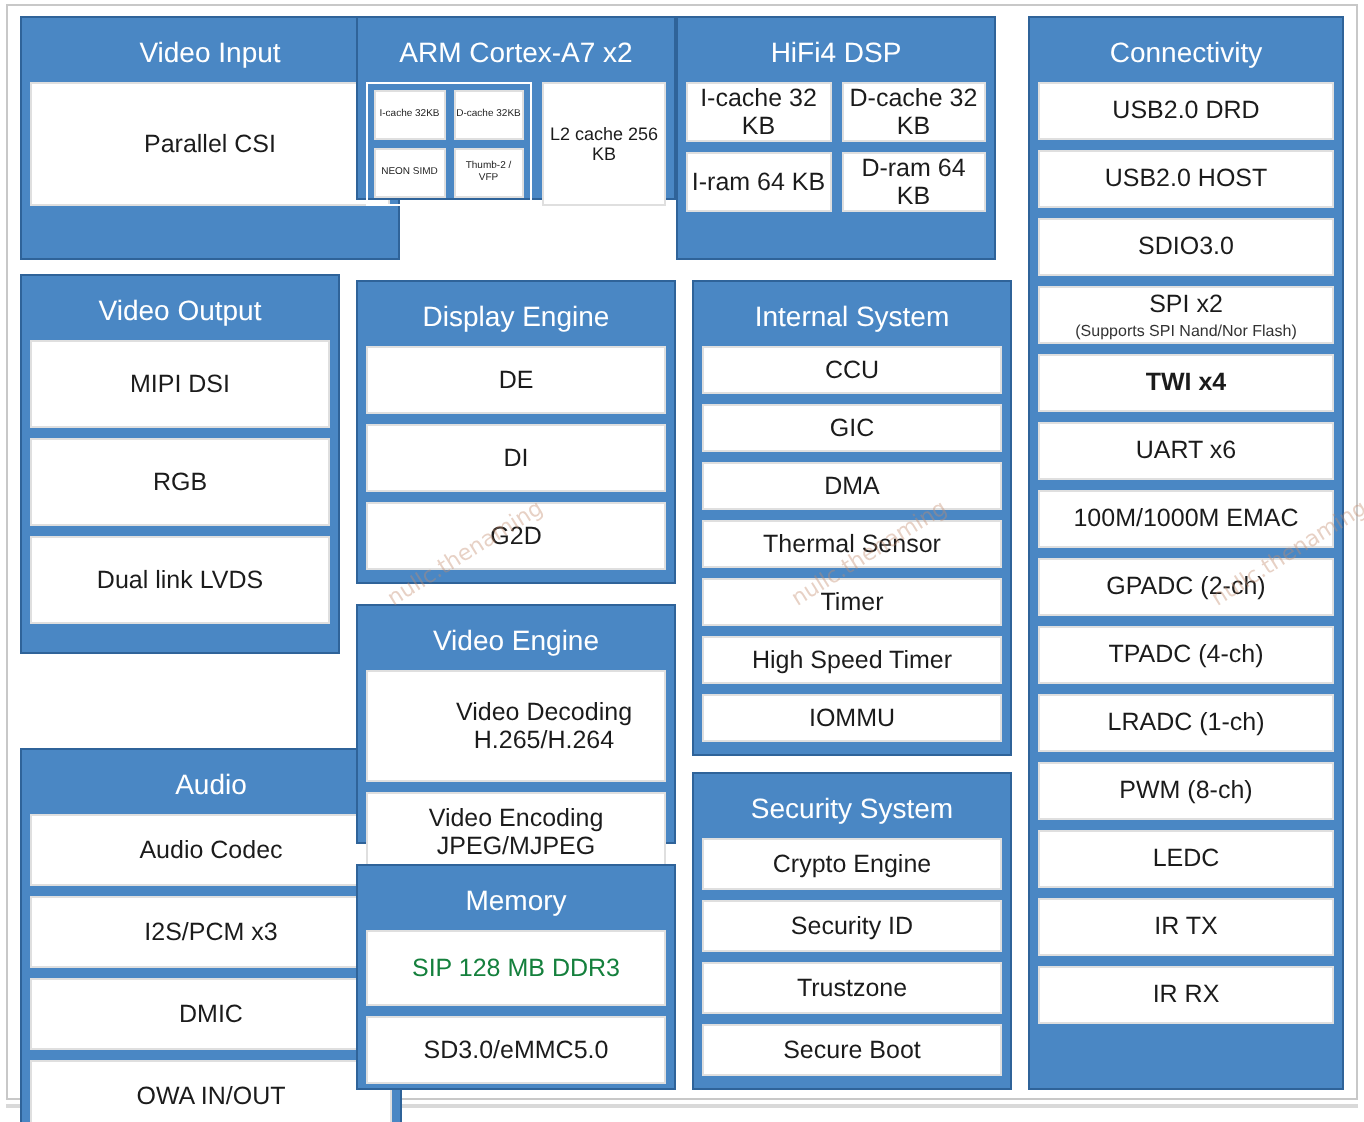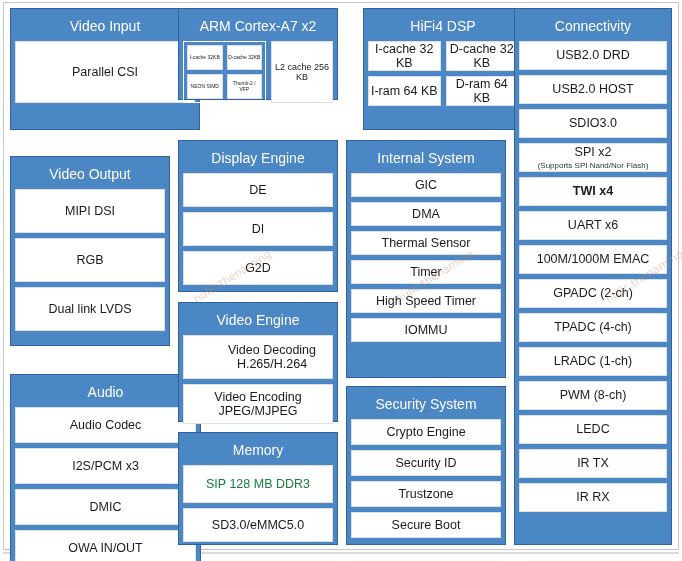--- a/index.html
+++ b/index.html
@@ -112,21 +112,21 @@
         </div>
         <div style="display:flex; gap:4px; flex:1;">
           <div class="cell" style="flex:1; font-size:5px; margin-bottom:0;">NEON SIMD</div>
           <div class="cell" style="flex:1; font-size:5px; margin-bottom:0;">Thumb-2 / VFP</div>
         </div>
       </div>
       <div class="cell" style="flex:1; font-size:9px; margin-bottom:0;">L2 cache 256 KB</div>
     </div>
   </div>
 
-  <div class="group" style="left:363px; top:8px; width:160px; height:122px;">
+  <div class="group" style="left:338px; top:8px; width:160px; height:122px;">
     <div class="group-title">HiFi4 DSP</div>
     <div class="row2" style="height:30px;">
       <div class="cell">I-cache 32 KB</div>
       <div class="cell">D-cache 32 KB</div>
     </div>
     <div class="row2" style="height:30px; margin-bottom:0;">
       <div class="cell">I-ram 64 KB</div>
       <div class="cell">D-ram 64 KB</div>
     </div>
   </div>
@@ -145,55 +145,56 @@
     <div class="cell" style="height:29px;">100M/1000M EMAC</div>
     <div class="cell" style="height:29px;">GPADC (2-ch)</div>
     <div class="cell" style="height:29px;">TPADC (4-ch)</div>
     <div class="cell" style="height:29px;">LRADC (1-ch)</div>
     <div class="cell" style="height:29px;">PWM (8-ch)</div>
     <div class="cell" style="height:29px;">LEDC</div>
     <div class="cell" style="height:29px;">IR TX</div>
     <div class="cell" style="height:29px;">IR RX</div>
   </div>
 
-  <div class="group" style="left:10px; top:156px; width:160px; height:190px;">
+  <div class="group" style="left:10px; top:137px; width:160px; height:190px;">
     <div class="group-title">Video Output</div>
     <div class="cell" style="height:44px;">MIPI DSI</div>
     <div class="cell" style="height:44px;">RGB</div>
     <div class="cell" style="height:44px;">Dual link LVDS</div>
   </div>
 
   <div class="group" style="left:178px; top:140px; width:160px; height:152px;">
     <div class="group-title">Display Engine</div>
     <div class="cell" style="height:34px;">DE</div>
     <div class="cell" style="height:34px;">DI</div>
     <div class="cell" style="height:34px;">G2D</div>
   </div>
 
   <div class="group" style="left:346px; top:140px; width:160px; height:238px;">
     <div class="group-title">Internal System</div>
+    <div class="cell" style="height:24px;">CCU</div>
     <div class="cell" style="height:24px;">GIC</div>
     <div class="cell" style="height:24px;">DMA</div>
     <div class="cell" style="height:24px;">Thermal Sensor</div>
     <div class="cell" style="height:24px;">Timer</div>
     <div class="cell" style="height:24px;">High Speed Timer</div>
     <div class="cell" style="height:24px;">IOMMU</div>
   </div>
 
   <div class="group" style="left:10px; top:340px; width:191px; height:205px;margin-top:34px;">
     <div class="group-title">Audio</div>
     <div class="cell" style="height:36px;">Audio Codec</div>
     <div class="cell" style="height:36px;">I2S/PCM x3</div>
     <div class="cell" style="height:36px;">DMIC</div>
     <div class="cell" style="height:36px;">OWA IN/OUT</div>
   </div>
 
   <div class="group" style="left:178px; top:302px; width:160px; height:120px;">
     <div class="group-title">Video Engine</div>
-    <div class="cell" style="height:44px;padding-left:28px;">Video Decoding H.265/H.264</div>
+    <div class="cell" style="height:56px;padding-left:28px;">Video Decoding H.265/H.264</div>
     <div class="cell" style="height:40px;">Video Encoding JPEG/MJPEG</div>
   </div>
 
   <div class="group" style="left:178px; top:432px; width:160px; height:113px;">
     <div class="group-title">Memory</div>
     <div class="cell blue-text" style="height:38px;">SIP 128 MB DDR3</div>
     <div class="cell" style="height:34px;">SD3.0/eMMC5.0</div>
   </div>
 
   <div class="group" style="left:346px; top:386px; width:160px; height:159px;">

